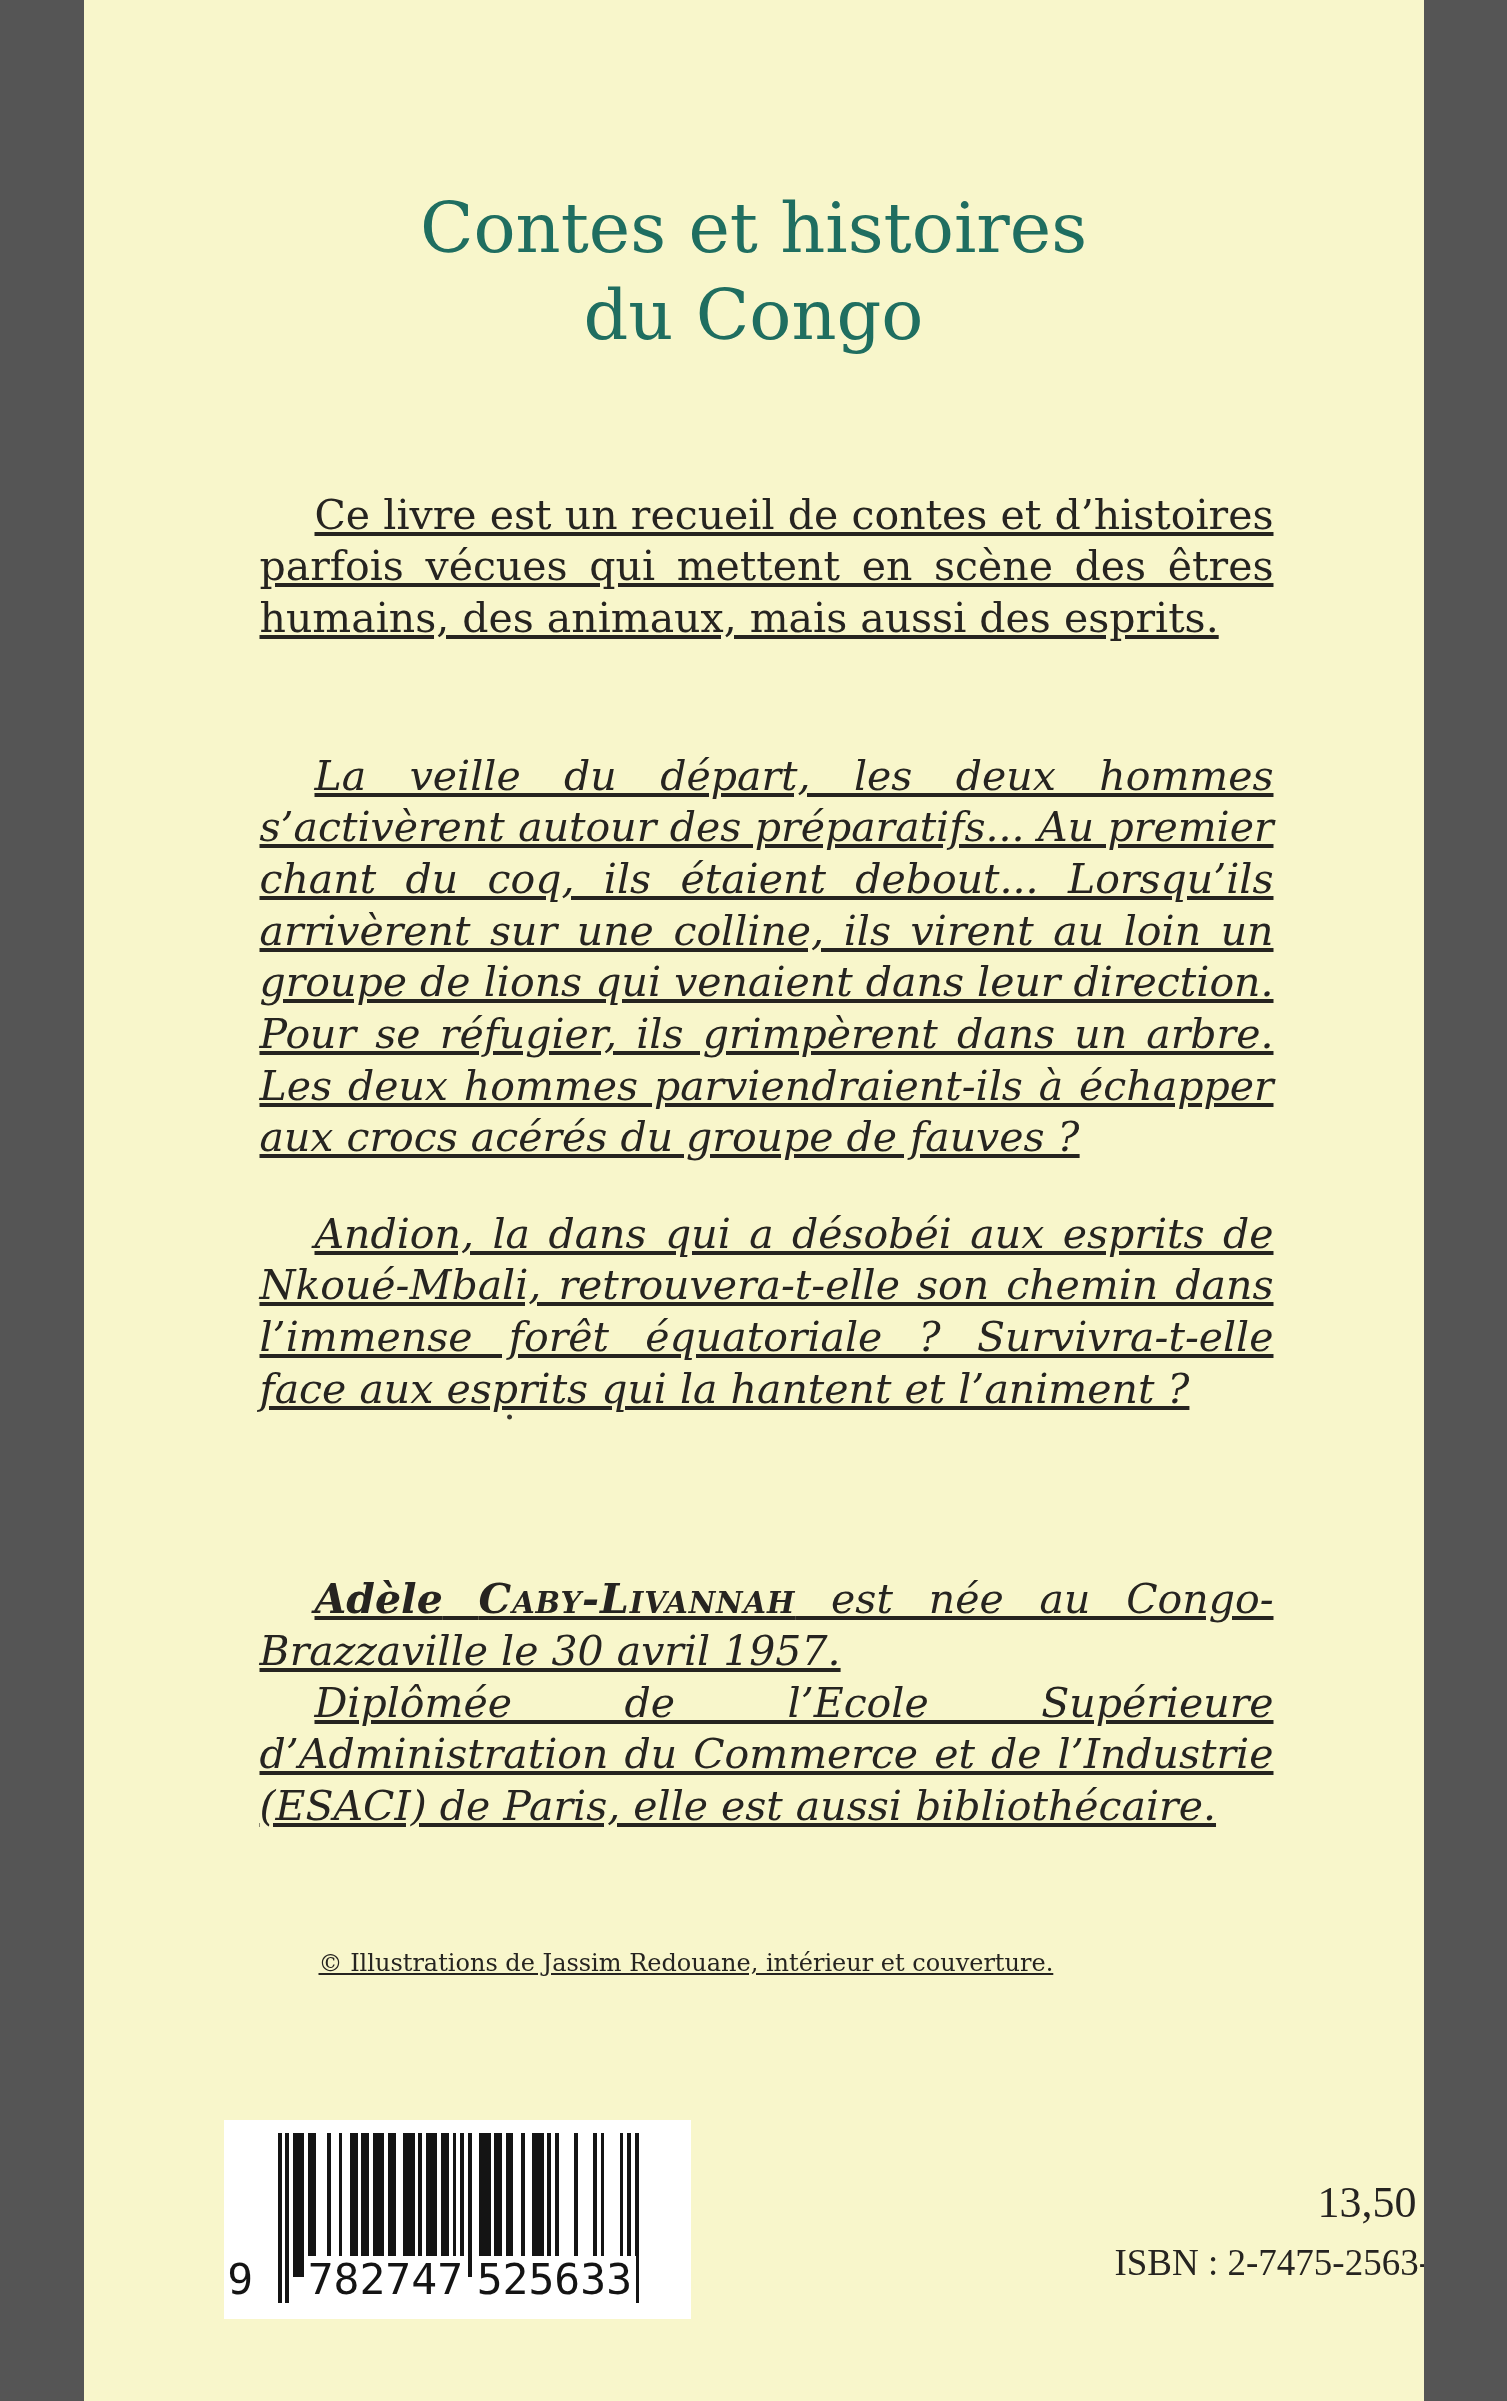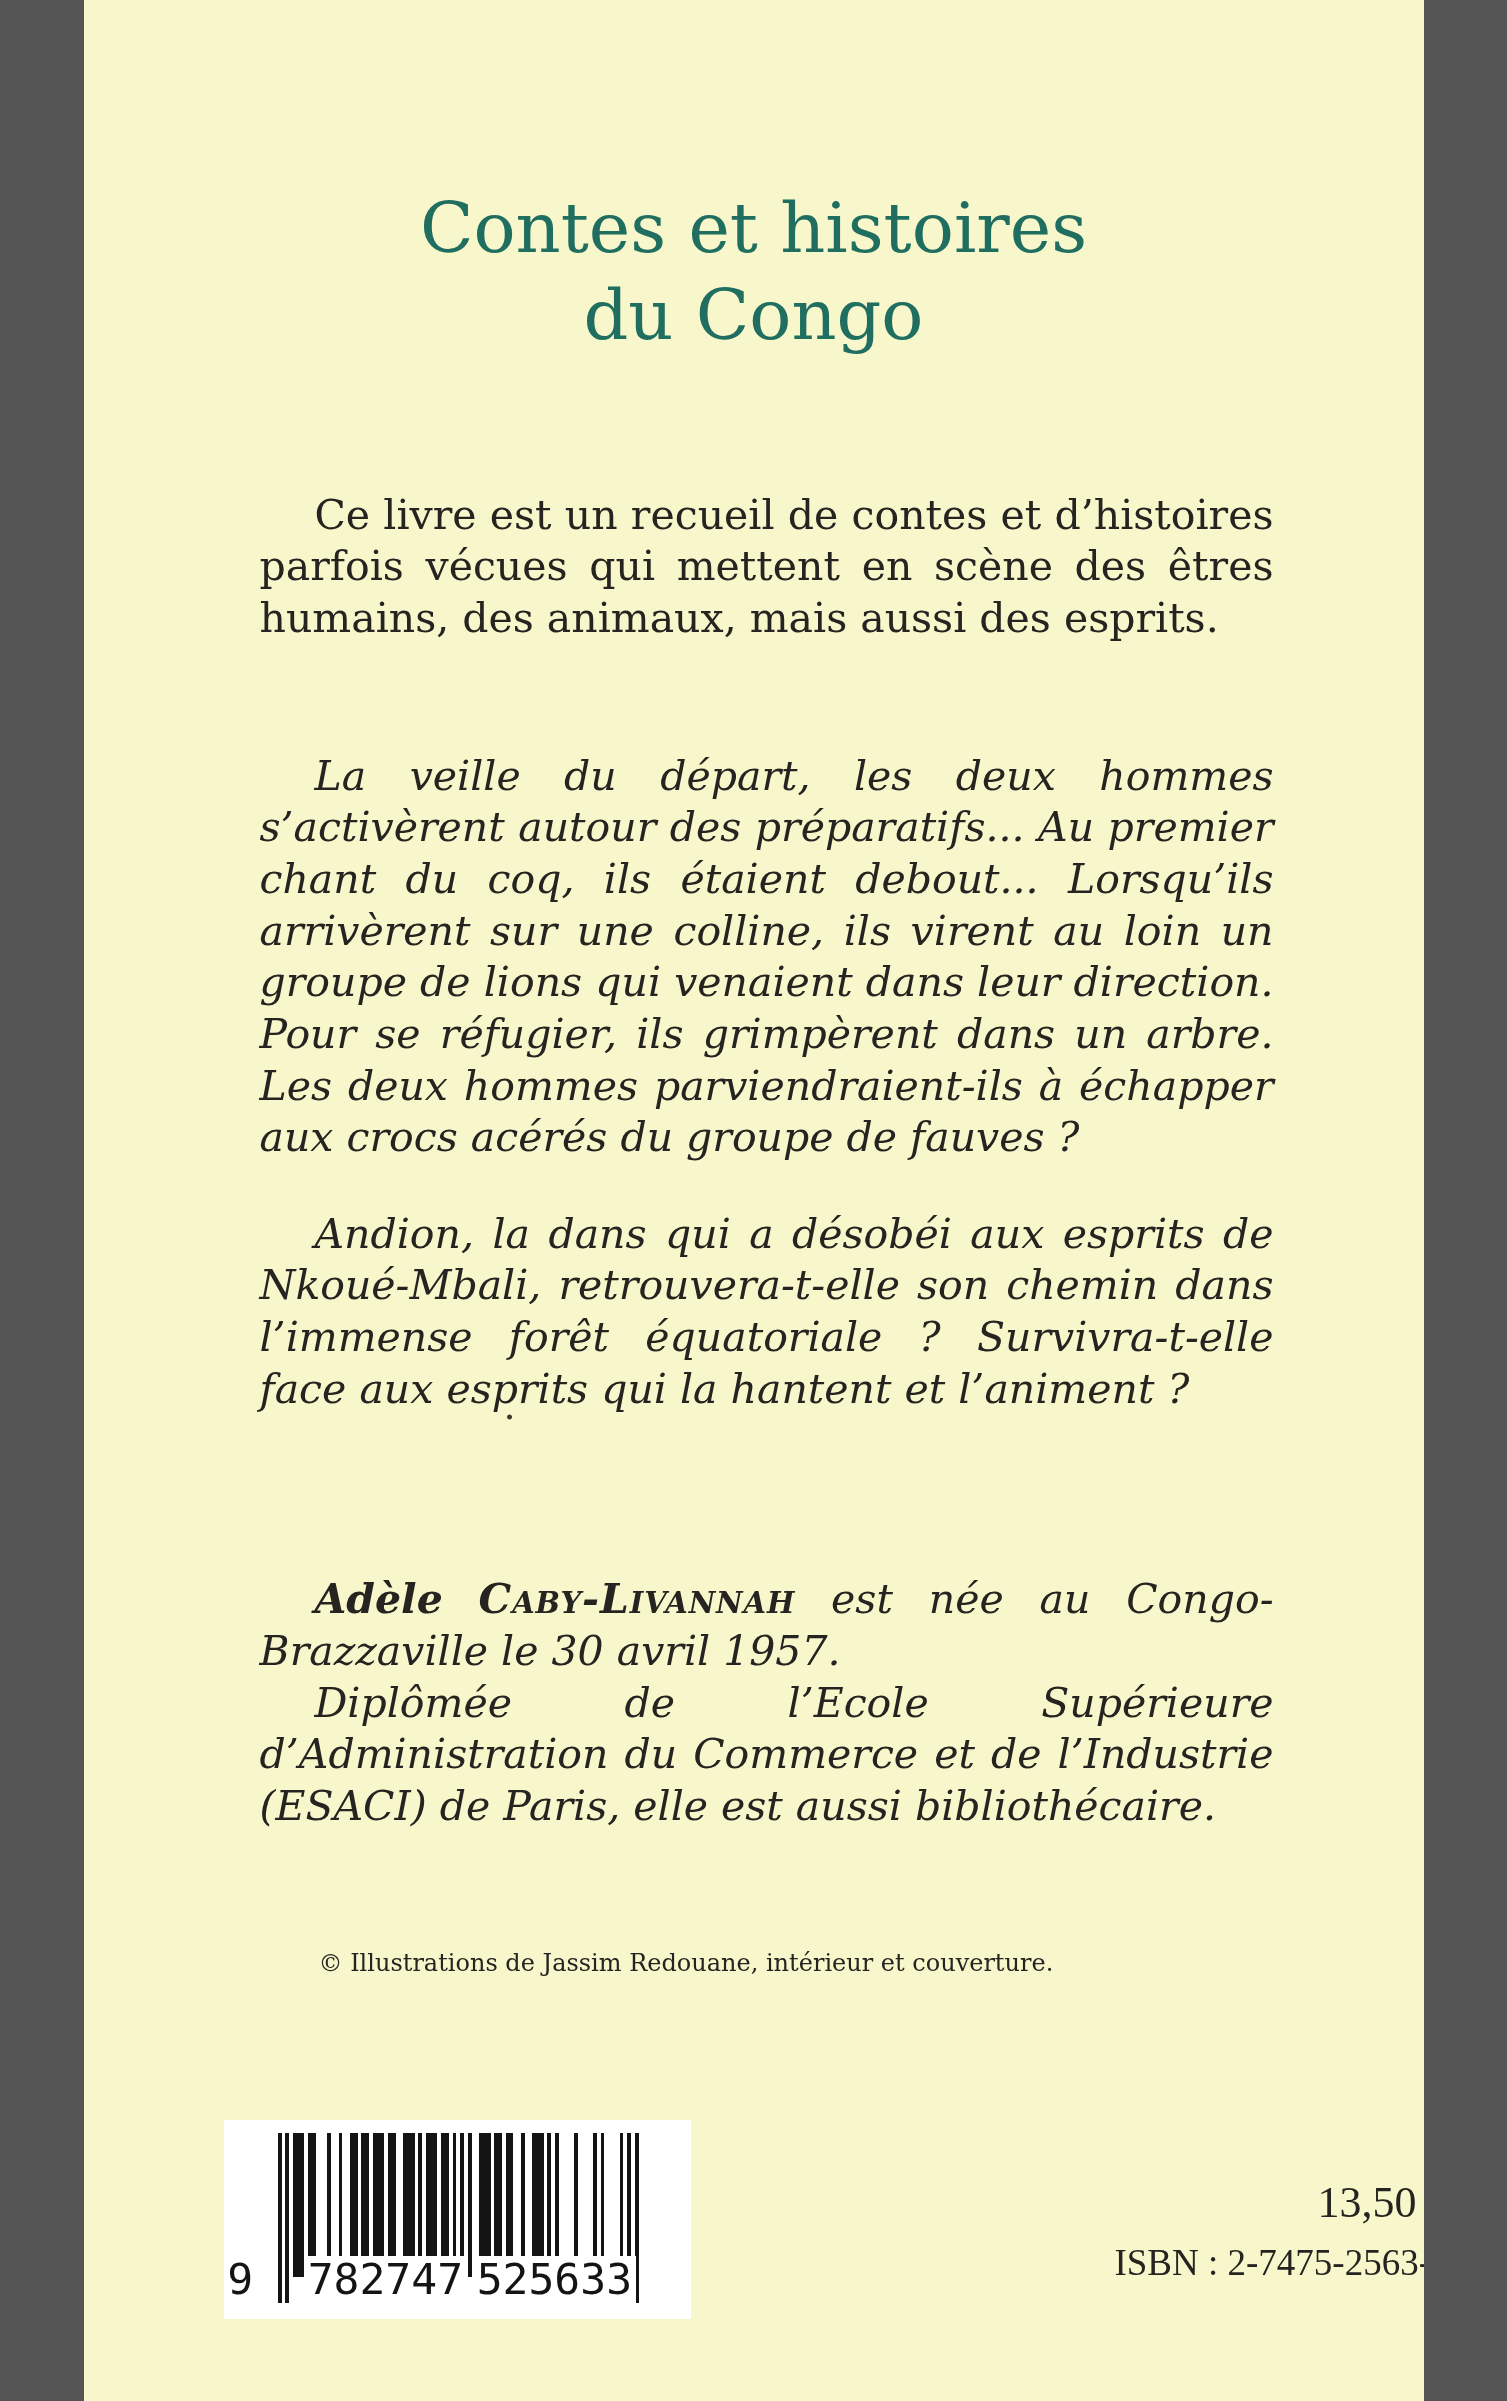--- a/index.html
+++ b/index.html
@@ -17,21 +17,21 @@
     margin: 0;
     padding-top: 185px;
     text-align: center;
     font-size: 70px;
     line-height: 1.24;
     font-weight: normal;
     color: #1f6e60;
     font-family: "DejaVu Serif", serif;
   }
   .title .tl { display: block; }
-  .content { padding: 0 150px 0 176px; }
+  .content { padding: 0 150px 0 176px; text-decoration: underline; }
   .para {
     margin: 0;
     font-size: 41px;
     line-height: 1.26;
     text-align: justify;
     text-indent: 55px;
   }
   .italic { font-style: italic; }
   .intro    { margin-top: 131px; }
   .excerpt1 { margin-top: 106px; }

